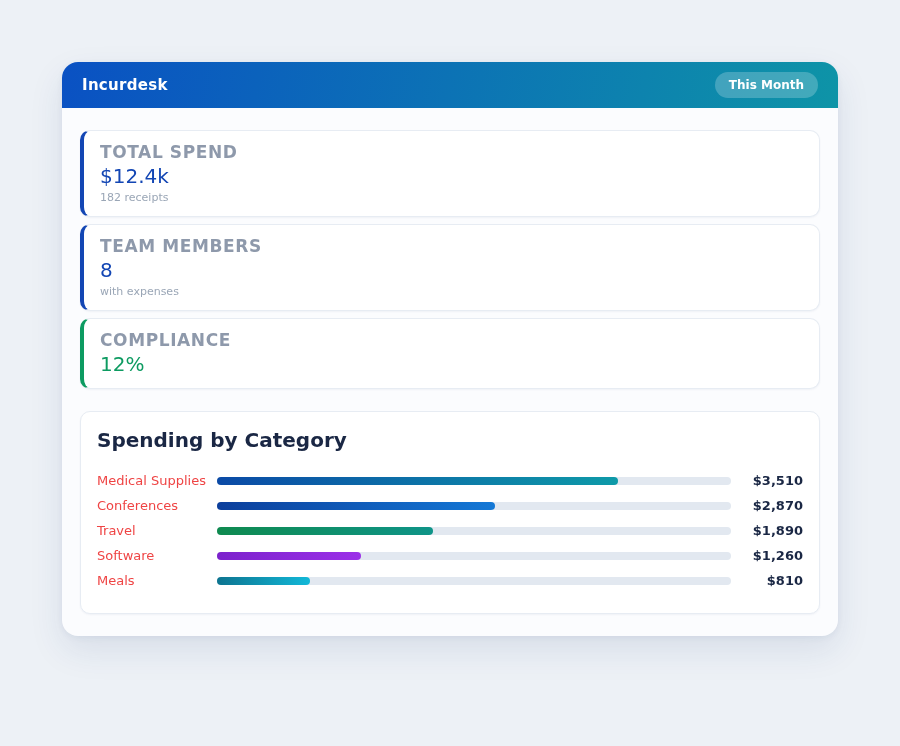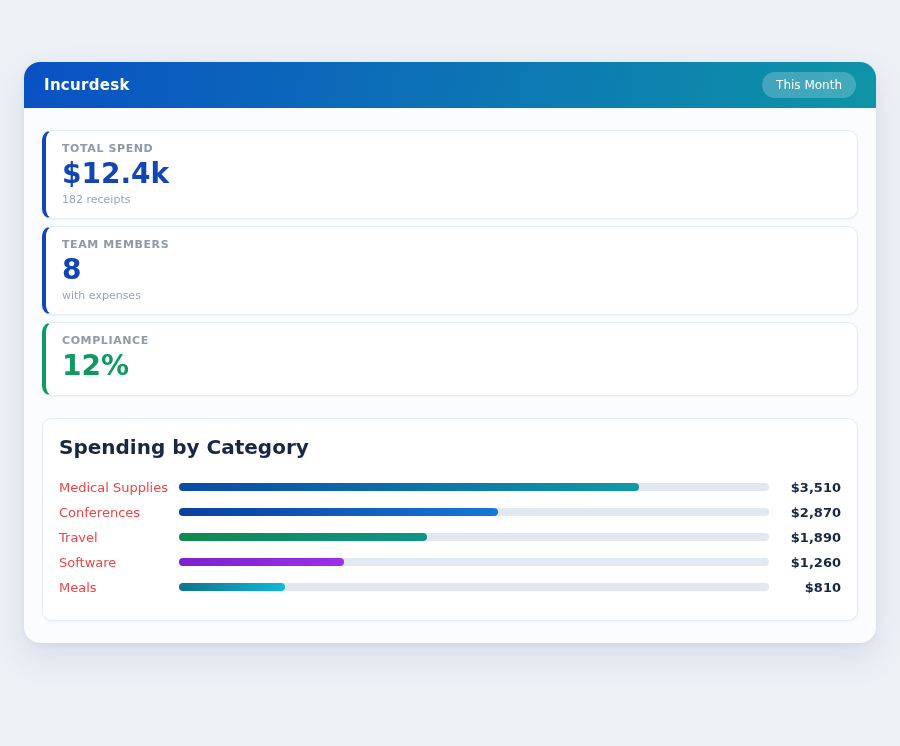--- a/index.html
+++ b/index.html
@@ -3,21 +3,21 @@
 <meta charset="utf-8">
 <style>
   * { margin: 0; padding: 0; box-sizing: border-box; }
   html, body {
     width: 900px; height: 746px;
     font-family: "DejaVu Sans", "Liberation Sans", sans-serif;
     background: #edf1f6;
     overflow: hidden;
   }
   .app-card {
-    width: 852px;
+    width: 776px;
     margin: 62px auto 0;
     background: #fbfcfe;
     border-radius: 16px;
     box-shadow: 0 14px 34px rgba(30, 60, 120, 0.10), 0 2px 6px rgba(30,60,120,0.06);
     overflow: hidden;
   }
   .app-header {
     height: 46px;
     display: flex;
     align-items: center;
@@ -30,46 +30,46 @@
     font-weight: bold;
     letter-spacing: 0.3px;
   }
   .pill {
     border: none;
     cursor: pointer;
     background: rgba(255,255,255,0.22);
     color: #ffffff;
     font-family: inherit;
     font-size: 12px;
-    font-weight: normal;
+    font-weight: bold;
     padding: 6px 14px;
     border-radius: 999px;
   }
   .content {
     padding: 22px 18px 22px;
   }
   .stat-card {
     background: #ffffff;
     border: 1px solid #e7ecf3;
     border-left: 4px solid #1346b4;
     border-radius: 10px;
     padding: 11px 16px 12px;
     margin-bottom: 7px;
     box-shadow: 0 1px 2px rgba(20,40,90,0.05);
   }
   .stat-label {
-    font-size: 11px;
+    font-size: 17px;
     font-weight: bold;
     letter-spacing: 0.6px;
     color: #8e99ab;
     text-transform: uppercase;
   }
   .stat-value {
-    font-size: 28px;
-    font-weight: bold;
+    font-size: 20px;
+    font-weight: normal;
     color: #1346b4;
     line-height: 1.15;
     margin-top: 3px;
   }
   .stat-sub {
     font-size: 11px;
     color: #9aa6b6;
     margin-top: 3px;
   }
   .spend-card {

